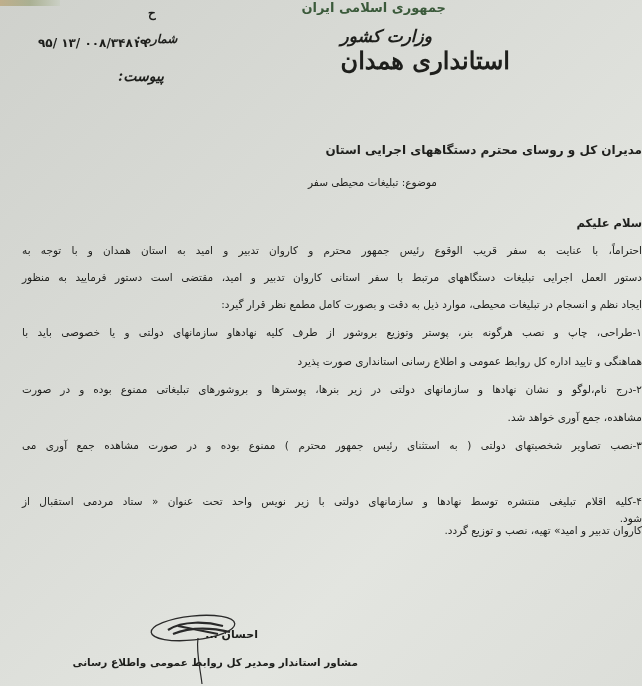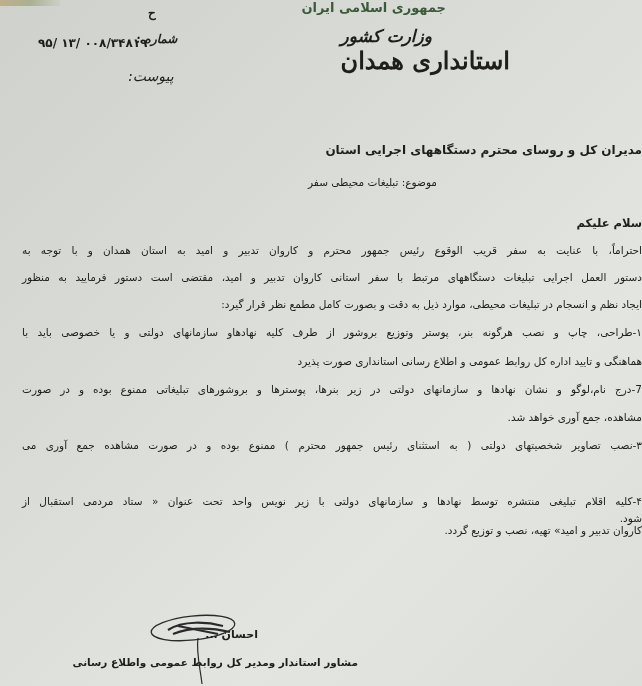--- a/index.html
+++ b/index.html
@@ -12,21 +12,21 @@
     }
     .page { position:absolute; inset:0; direction:rtl; }
     .top-strip { position:absolute; left:0; top:0; width:60px; height:6px; background:linear-gradient(90deg,#b8a070,#9aa27a,#c9cfc2); opacity:.7; }
     .abs { position:absolute; white-space:nowrap; }
     .hdr-partial { right:196px; top:0px; font-size:13px; color:#3b5a3b; font-weight:bold; }
     .ministry { right:210px; top:26px; font-size:17px; font-weight:bold; font-family:"DejaVu Serif", serif; font-style:italic; }
     .governorate { right:132px; top:46px; font-size:24px; font-weight:bold; font-family:"DejaVu Serif", serif; letter-spacing:-0.5px;margin-left:37px; }
     .mark { left:148px; top:6px; font-size:12px; font-weight:bold; font-family:"DejaVu Serif", serif; }
     .number-label { left:136px; top:32px; font-size:12px; font-weight:bold; font-family:"DejaVu Serif", serif; font-style:italic; }
     .number-value { left:38px; top:36px; font-size:12px; font-weight:bold; direction:ltr;text-align:center; }
-    .attach-label { left:118px; top:68px; font-size:14px; font-weight:normal; font-family:"DejaVu Serif", serif; font-style:italic;margin-left:10px; }
+    .attach-label { left:118px; top:68px; font-size:14px; font-weight:bold; font-family:"DejaVu Serif", serif; font-style:italic; }
     .addressee { right:0px; top:143px; font-size:12px; font-weight:bold; }
     .subject { right:205px; top:176px; font-size:10.5px; }
     .salam { right:0px; top:216px; font-size:11.5px; font-weight:bold; }
     .body-line { font-size:10.5px; left:22px; right:0px; text-align:justify; text-align-last:justify; }
     .body-line.short { text-align-last:right; }
     .sig-area { position:absolute; left:58px; top:612px; width:300px; height:74px; }
     .sig-name { position:absolute; right:100px; top:16px; font-size:11px; font-weight:bold; direction:rtl; white-space:nowrap; }
     .sig-title { position:absolute; right:0; top:44px; font-size:10.5px; font-weight:bold; direction:rtl; white-space:nowrap;text-align:right; }
     .signature { position:absolute; left:80px; top:0; width:120px; height:74px; }
   </style>
@@ -47,21 +47,21 @@
 
   <div class="abs addressee">مدیران کل و روسای محترم دستگاههای اجرایی استان</div>
   <div class="abs subject">موضوع: تبلیغات محیطی سفر</div>
   <div class="abs salam">سلام علیکم</div>
 
   <div class="abs body-line" style="top:271px;">دستور العمل اجرایی تبلیغات دستگاههای مرتبط با سفر استانی کاروان تدبیر و امید، مقتضی است دستور فرمایید به منظور</div>
   <div class="abs body-line" style="top:244px;">احتراماً، با عنایت به سفر قریب الوقوع رئیس جمهور محترم و کاروان تدبیر و امید به استان همدان و با توجه به</div>
   <div class="abs body-line short" style="top:298px;">ایجاد نظم و انسجام در تبلیغات محیطی، موارد ذیل به دقت و بصورت کامل مطمع نظر قرار گیرد:</div>
   <div class="abs body-line" style="top:326px;">۱-طراحی، چاپ و نصب هرگونه بنر، پوستر وتوزیع بروشور از طرف کلیه نهادهاو سازمانهای دولتی و یا خصوصی باید با</div>
   <div class="abs body-line short" style="top:355px;">هماهنگی و تایید اداره کل روابط عمومی و اطلاع رسانی استانداری صورت پذیرد</div>
-  <div class="abs body-line" style="top:383px;">7-درج نام،لوگو و نشان نهادها و سازمانهای دولتی در زیر بنرها، پوسترها و بروشورهای تبلیغاتی ممنوع بوده و در صورت</div>
+  <div class="abs body-line" style="top:383px;">۲-درج نام،لوگو و نشان نهادها و سازمانهای دولتی در زیر بنرها، پوسترها و بروشورهای تبلیغاتی ممنوع بوده و در صورت</div>
   <div class="abs body-line short" style="top:411px;">مشاهده، جمع آوری خواهد شد.</div>
   <div class="abs body-line" style="top:439px;">۳-نصب تصاویر شخصیتهای دولتی ( به استثنای رئیس جمهور محترم ) ممنوع بوده و در صورت مشاهده جمع آوری می</div>
   <div class="abs body-line short" style="top:468px;margin-top:44px;">شود.</div>
   <div class="abs body-line" style="top:495px;">۴-کلیه اقلام تبلیغی منتشره توسط نهادها و سازمانهای دولتی با زیر نویس واحد تحت عنوان « ستاد مردمی استقبال از</div>
   <div class="abs body-line short" style="top:524px;">کاروان تدبیر و امید» تهیه، نصب و توزیع گردد.</div>
 
   <div class="sig-area">
     <svg class="signature" viewBox="0 0 120 74">
       <ellipse cx="55" cy="16" rx="42" ry="12" fill="none" stroke="#2a2a2a" stroke-width="1.3" transform="rotate(-6 55 16)"></ellipse>
       <path d="M30 18 C45 8, 70 10, 85 14 M35 22 C55 14, 75 16, 92 20 M40 14 L80 22" stroke="#2a2a2a" stroke-width="2.2" fill="none"></path>

